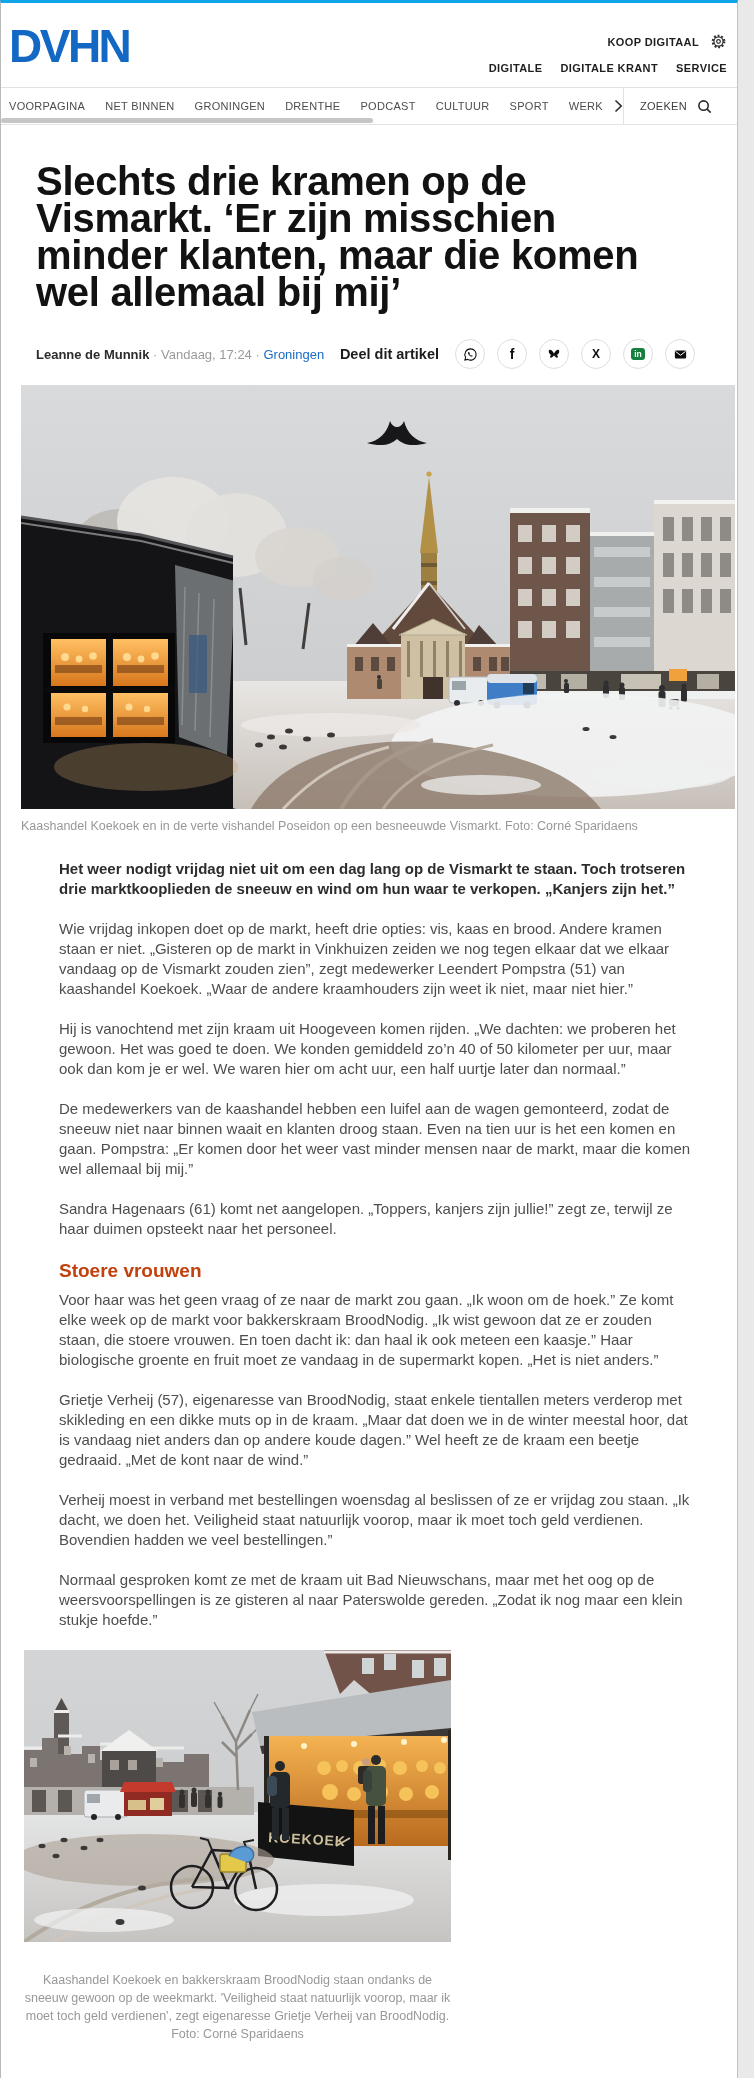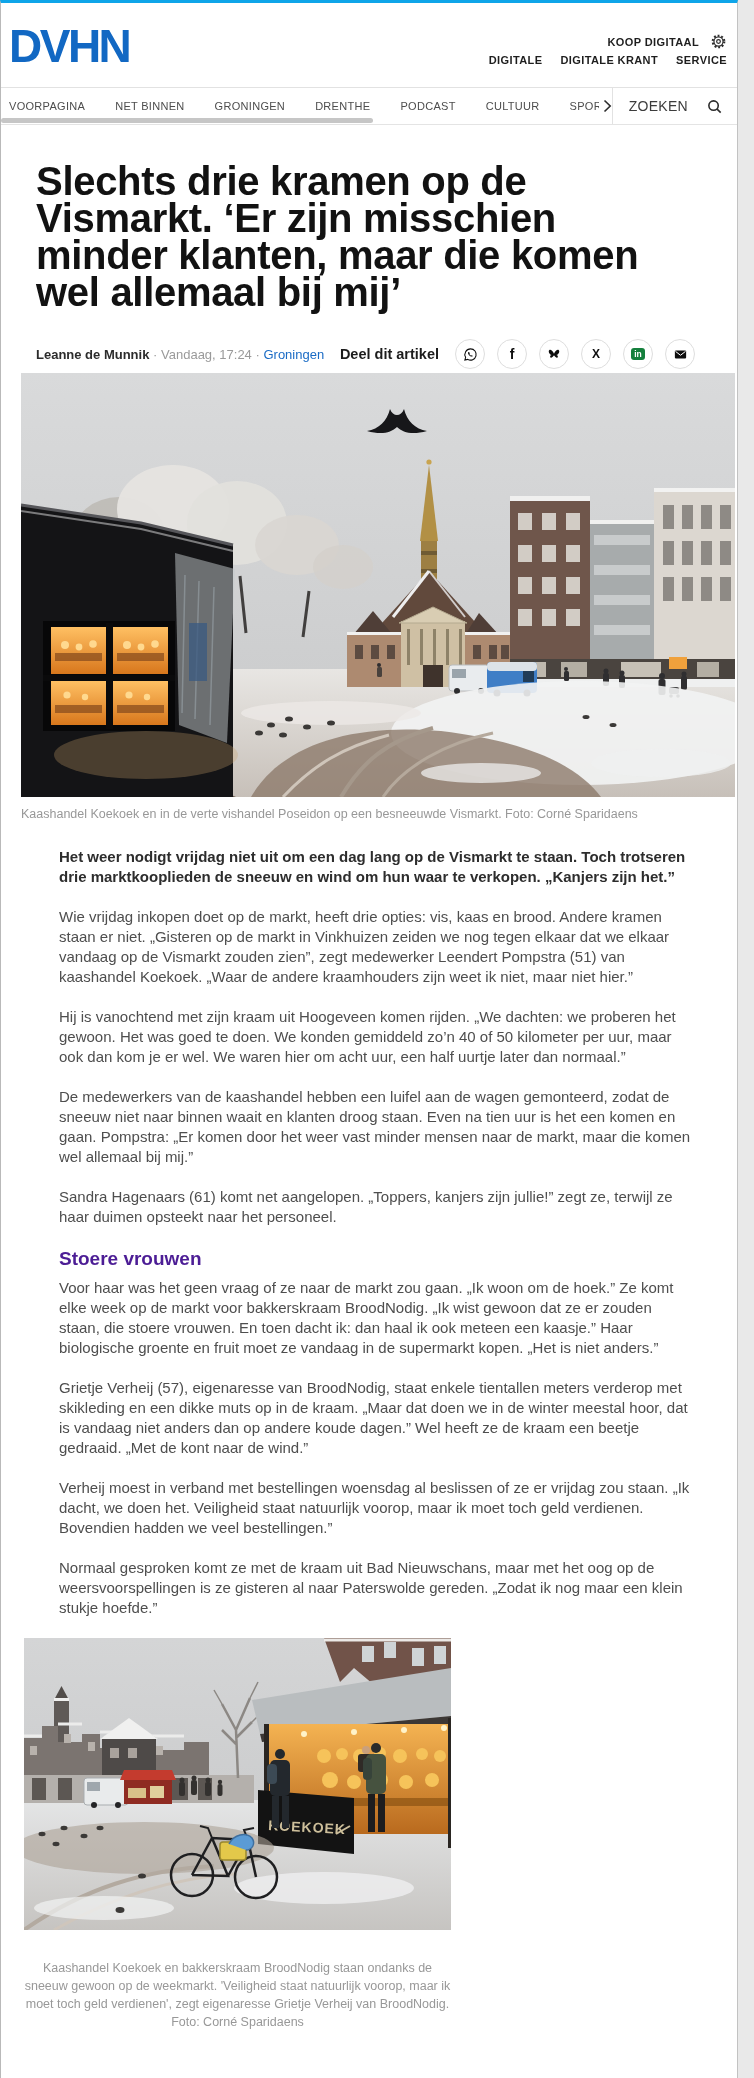--- a/index.html
+++ b/index.html
@@ -9,55 +9,55 @@
     background:#e9e9e9;
     font-family:"Liberation Sans", sans-serif;
   }
   .page {
     position:relative; width:738px; min-height:2078px; background:#ffffff;
     border-left:1px solid #b9b9b9; border-top:3px solid #0ea5e9; border-right:1px solid #c2c2c2;
   }
   
   .hdr { display:flex; justify-content:space-between; align-items:flex-start; padding:18px 10px 0 8px; height:84px; }
   .logo { font-size:46px; font-weight:800; letter-spacing:-2.5px; line-height:50px; color:#1268c3; }
-  .hdr-right { display:flex; flex-direction:column; align-items:flex-end; gap:4px; padding-top:12px; }
+  .hdr-right { display:flex; flex-direction:column; align-items:flex-end; gap:12px; padding-top:12px; }
   .hdr-row1 { display:flex; align-items:center; gap:11px; font-size:11px; font-weight:600; letter-spacing:.4px; color:#1e1e1e; }
   .hdr-row2 { display:flex; gap:18px; font-size:11px; font-weight:600; letter-spacing:.4px; color:#1e1e1e; }
   .hdr-row2 span { cursor:pointer; }
   
   nav { position:relative; border-top:1px solid #e2e2e2; border-bottom:1px solid #e4e4e4; height:38px; display:flex; align-items:center; padding-left:8px; }
-  .nav-items { display:flex; gap:30px; font-size:11px; letter-spacing:.3px; color:#4d4d4d; white-space:nowrap; overflow:hidden; align-items:center; }
+  .nav-items { display:flex; gap:20px; font-size:11px; letter-spacing:.3px; color:#4d4d4d; white-space:nowrap; overflow:hidden; align-items:center; }
   .nav-item { cursor:pointer; }
   .nav-chevron { margin-left:4px; display:flex; align-items:center; }
-  .nav-search { margin-left:auto; border-left:1px solid #e2e2e2; align-self:stretch; display:flex; align-items:center; gap:19px; padding:0 15px 0 16px; font-size:14px; letter-spacing:.3px; color:#3c3c3c; cursor:pointer; }
+  .nav-search { margin-left:auto; border-left:1px solid #e2e2e2; align-self:stretch; display:flex; align-items:center; gap:10px; padding:0 25px 0 16px; font-size:11px; letter-spacing:.3px; color:#3c3c3c; cursor:pointer; }
   .nav-thumb { position:absolute; left:0; bottom:1px; width:372px; height:5px; background:#c6c6c6; border-radius:3px; }
   
   h1 { margin:38px 40px 0 35px; font-size:40px; line-height:37px; letter-spacing:-.3px; color:#121212; font-weight:700; }
   .byline-row { display:flex; justify-content:space-between; align-items:center; margin:28px 42px 0 35px; }
   .byline { font-size:13px; color:#9a9a9a; }
   .byline .author { color:#2c2c2c; font-weight:700; }
   .byline .loc { color:#1a6bc5; cursor:pointer; }
   .share { display:flex; align-items:center; gap:12px; }
   .share-label { font-size:14.5px; font-weight:700; color:#1c1c1c; margin-right:4px; }
   .share-btn { width:30px; height:30px; border:1px solid #dedede; border-radius:50%; background:#fff; display:flex; align-items:center; justify-content:center; cursor:pointer; padding:0; }
   .share-btn .fb { font-weight:800; font-size:14px; color:#0d0d0d; }
   .share-btn .xg { font-weight:800; font-size:12px; color:#0d0d0d; }
   .share-btn .li { background:#15803d; color:#fff; font-size:8.5px; font-weight:800; border-radius:3px; padding:2px 3px; line-height:1; }
   
   figure { margin:0; }
-  .hero { margin:4px 3px 0 20px; }
+  .hero { margin:16px 3px 0 20px; }
   .hero svg, .fig2 svg { display:block; }
   figcaption { font-size:12.5px; color:#989898; margin-top:9px; line-height:17px; }
   .fig2 { margin:0 0 0 23px; width:427px; }
   .fig2 figcaption { text-align:center; margin-top:29px; line-height:18px; }
   
   .article-body { margin:24px 45px 0 58px; font-size:15px; line-height:20px; color:#4e4e4e; }
   .article-body p { margin:0 0 20px; }
   .article-body p.intro { font-weight:700; color:#2d2d2d; }
-  .article-body h2 { font-size:19px; line-height:24px; color:#4c1d95; margin:0 0 7px; font-weight:700; }
+  .article-body h2 { font-size:19px; line-height:24px; color:#c2410c; margin:0 0 7px; font-weight:700; }
 </style>
 </head>
 <body>
 
 <div class="page">
 
   <header class="hdr">
     <div class="logo">DVHN</div>
     <div class="hdr-right">
       <div class="hdr-row1">

